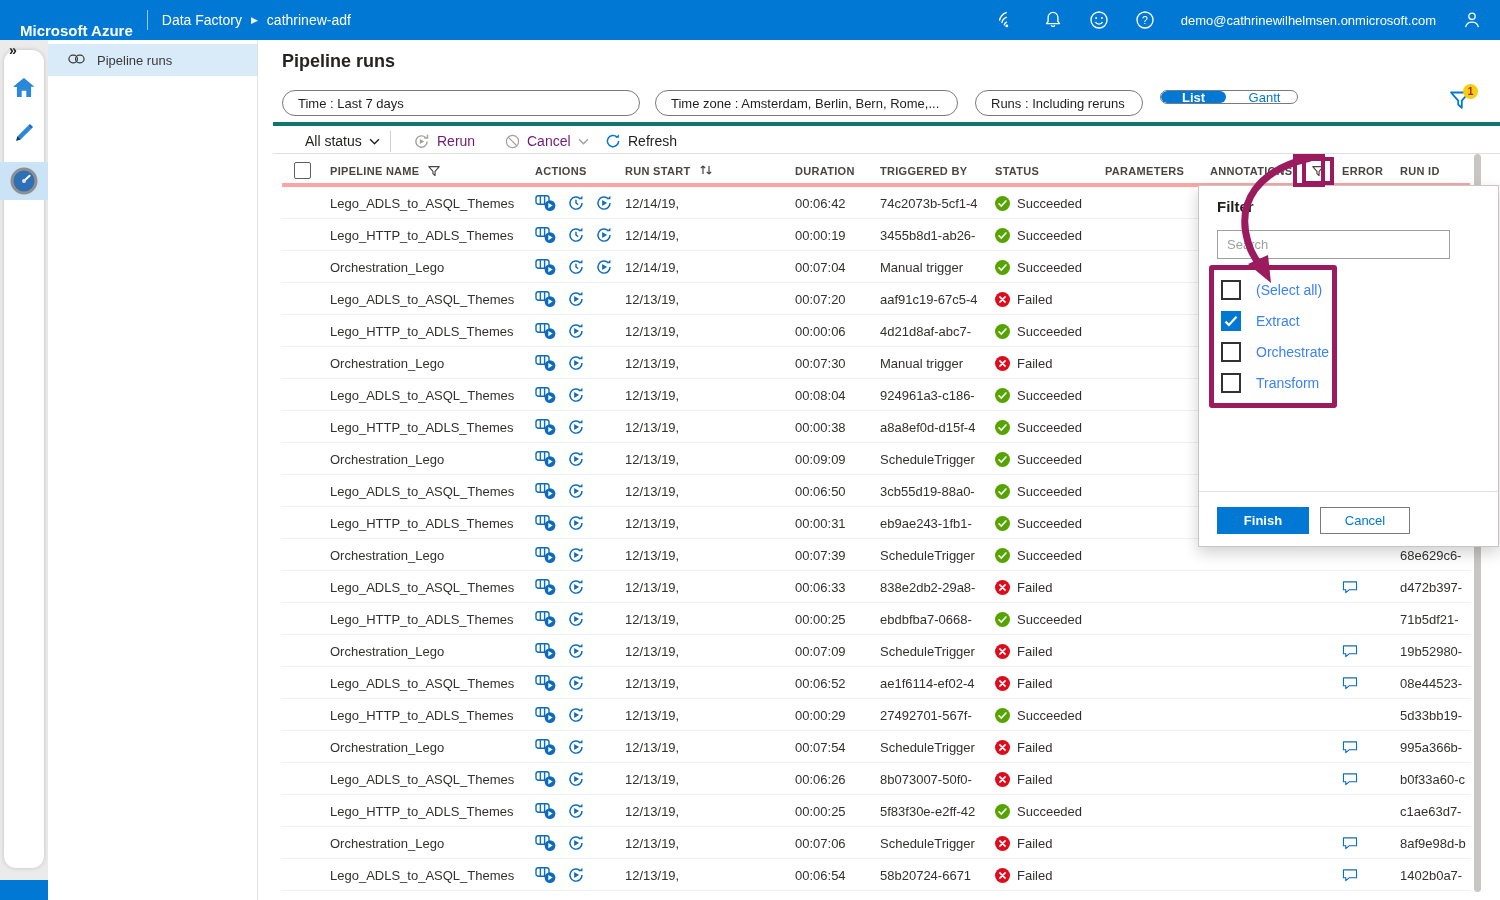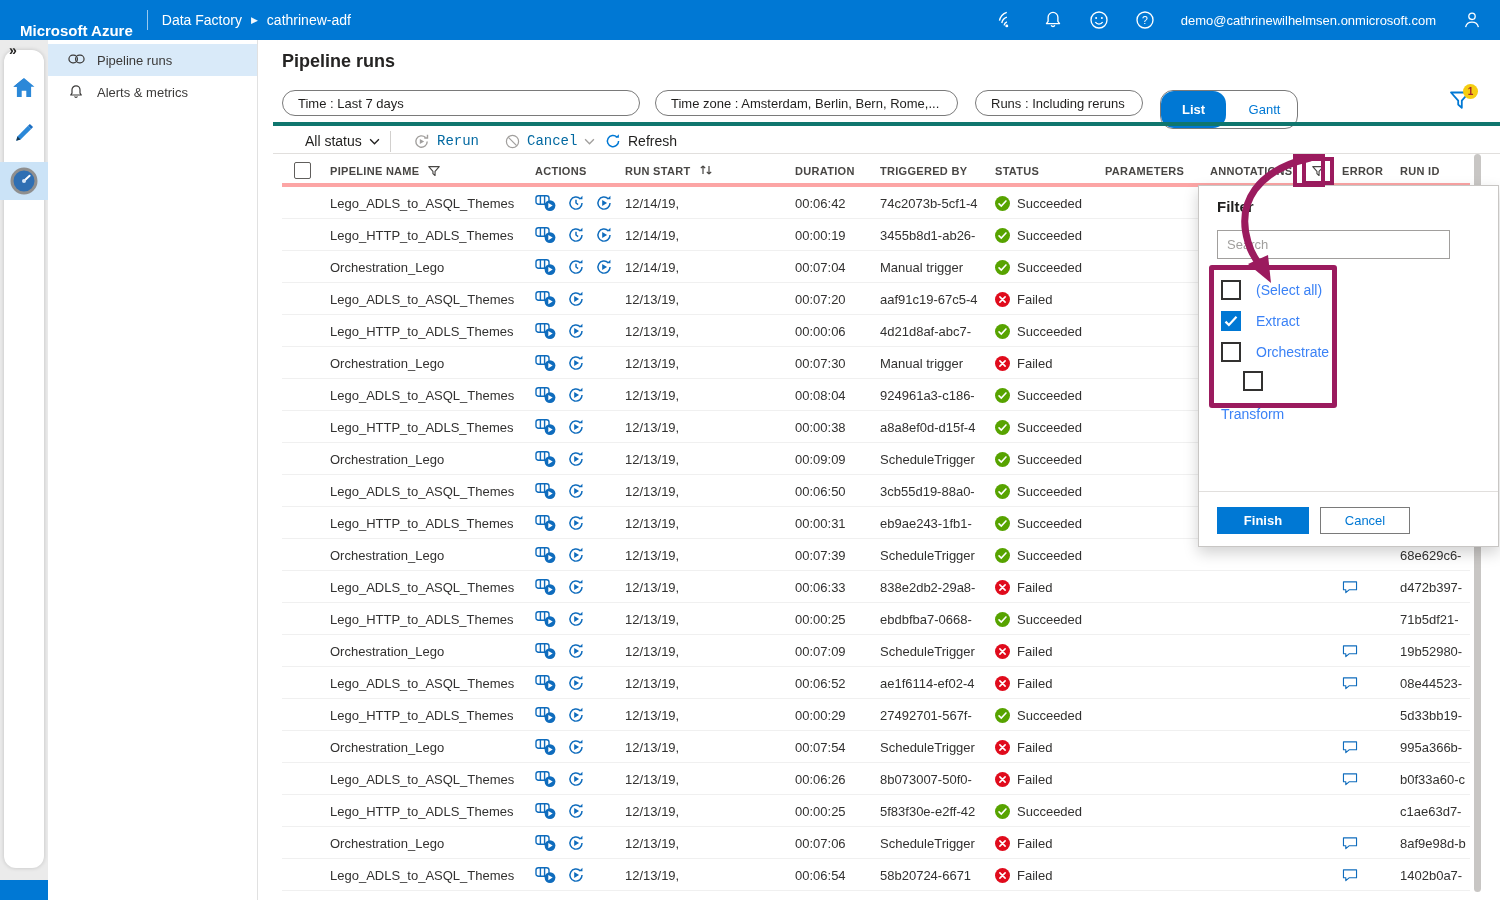--- a/index.html
+++ b/index.html
@@ -35,35 +35,35 @@
   .side-item.selected { background:#d9eaf9; }
   .side-item .ic { width:17px; height:17px; display:inline-flex; }
 
   
   .content { position:absolute; left:258px; top:40px; width:1242px; height:860px; background:#fff; }
   .page-title { position:absolute; left:24px; top:11px; font-size:18px; font-weight:bold; color:#252423; }
 
   .chip { position:absolute; top:50px; height:26px; border:1px solid #7a7a7a; border-radius:13px;
           display:flex; align-items:center; padding:0 15px; font-size:13px; color:#201f1e; background:#fff;
           cursor:pointer; white-space:nowrap; overflow:hidden; }
-  .toggle { position:absolute; top:50px; left:902px; width:138px; height:39px; border:1px solid #7a7a7a;
+  .toggle { position:absolute; top:50px; left:902px; width:138px; height:14px; border:1px solid #7a7a7a;
             border-radius:13px; display:flex; overflow:hidden; background:#fff;gap:6px; }
   .toggle .seg { flex:1; display:flex; align-items:center; justify-content:center; font-size:13px; cursor:pointer; }
   .toggle .seg.active { background:#0078d4; color:#fff; border-radius:13px; font-weight:bold; }
   .toggle .seg.inactive { color:#0078d4; }
   .top-funnel { position:absolute; left:1190px; top:48px; width:26px; height:26px; color:#0078d4; cursor:pointer; }
   .funnel-badge { position:absolute; left:1205px; top:44px; min-width:15px; height:15px; border-radius:8px;
                   background:#f5cd11; color:#a4262c; font-size:10px; font-weight:bold; display:flex;
                   align-items:center; justify-content:center; padding:0 3px; }
 
   .cmdbar { position:absolute; left:15px; top:82px; width:1242px; height:32px; border-top:4px solid #0f766e;
             border-bottom:1px solid #e1dfdd; }
   .cmd { position:absolute; top:0; height:30px; display:flex; align-items:center; gap:7px; font-size:14px; cursor:pointer; }
   .cmd .ic { display:inline-flex; }
-  .cmd.disabled { color:#0369a1; cursor:default;font-family:Liberation Mono, monospace; }
+  .cmd.disabled { color:#701a75; cursor:default; }
   .cmd-divider { position:absolute; left:117px; top:5px; width:1px; height:21px; background:#d2d0ce; }
 
   
   .grid { display:grid; grid-template-columns:40px 198px 95px 155px 95px 120px 110px 105px 130px 55px 85px; align-items:center; }
   .thead { position:absolute; left:24px; top:114px; width:1188px; height:33px; border-bottom:4px solid #fca5a5; }
   .hc { font-size:11px; font-weight:bold; color:#484644; letter-spacing:.3px; display:flex; align-items:center; gap:8px;
         white-space:nowrap; height:33px; }
   .rows { position:absolute; left:24px; top:147px; width:1188px; }
   .trow { height:32px; border-bottom:1px solid #f0f0f0; }
   .c { font-size:13px; color:#323130; white-space:nowrap; overflow:hidden; height:32px; display:flex; align-items:center; }
@@ -178,29 +178,20 @@
   <div class="sidebar">
       <div class="side-item selected">
         <span class="ic">
           <svg width="18" height="14" viewBox="0 0 18 14" fill="none" stroke="#3b3a39" stroke-width="1.3">
             <rect x="1" y="3" width="9" height="8" rx="4"></rect>
             <rect x="8" y="3" width="9" height="8" rx="4"></rect>
           </svg>
         </span>
                  <span>Pipeline runs</span>
       </div>
-      <div class="side-item">
-        <span class="ic">
-          <svg width="16" height="16" viewBox="0 0 16 16" fill="none" stroke="#3b3a39" stroke-width="1.2">
-            <path d="M8 1.8a4 4 0 0 1 4 4v3.4l1.3 1.8H2.7L4 9.2V5.8a4 4 0 0 1 4-4z" stroke-linejoin="round"></path>
-            <path d="M6.6 12.4a1.5 1.5 0 0 0 2.8 0"></path>
-          </svg>
-        </span>
-                 <span>Alerts &amp; metrics</span>
-      </div>
     </div>
 
   <div class="content">
     <div class="page-title">Pipeline runs</div>
 
     <div id="chips-host">
         <div class="chip" style="left: 24px; width: 358px;">Time : Last 7 days</div>
         <div class="chip" style="left: 397px; width: 303px;">Time zone : Amsterdam, Berlin, Bern, Rome,...</div>
         <div class="chip" style="left: 717px; width: 168px;">Runs : Including reruns</div>
       </div>
@@ -1260,21 +1251,21 @@
                  <span class="lbl">Extract</span>
           </div>
           <div class="opt" style="top: 154px;">
             <span style="display:inline-flex">
               <svg width="20" height="20" viewBox="0 0 20 20">
                 <rect x="1" y="1" width="18" height="18" fill="#fff" stroke="#323130" stroke-width="2"></rect>
               </svg>
             </span>
                  <span class="lbl">Orchestrate</span>
           </div>
-          <div class="opt" style="top: 185px; flex-direction: column;">
+          <div class="opt" style="top: 185px;">
             <span style="display:inline-flex">
               <svg width="20" height="20" viewBox="0 0 20 20">
                 <rect x="1" y="1" width="18" height="18" fill="#fff" stroke="#323130" stroke-width="2"></rect>
               </svg>
             </span>
                  <span class="lbl">Transform</span>
           </div>
         </div>
       <div class="hl-box"></div>
       <div class="popup-sep"></div>

